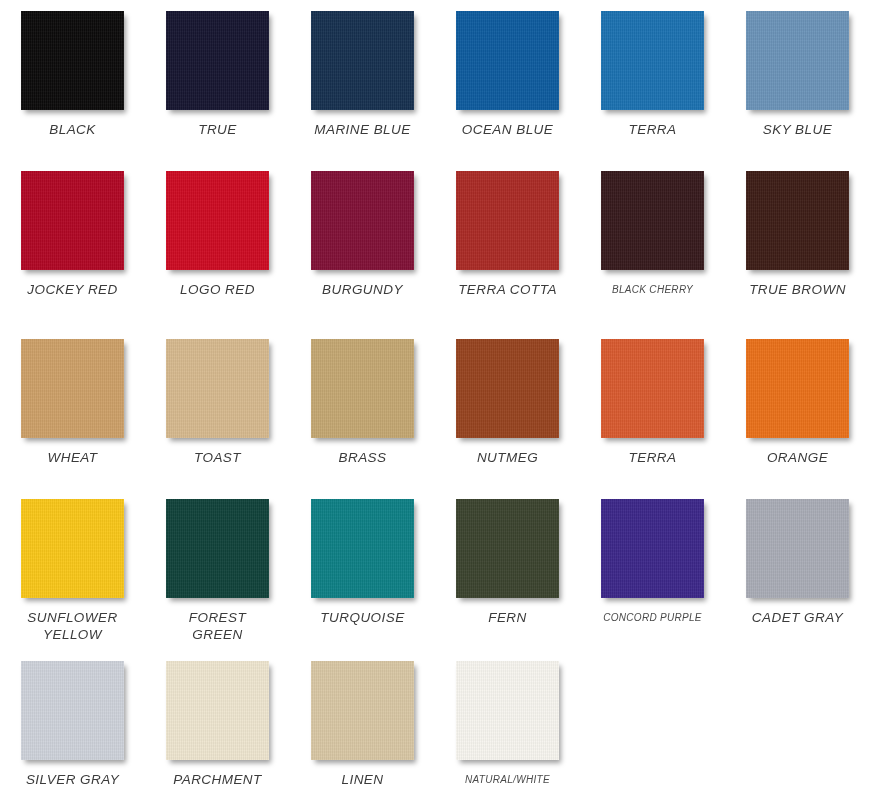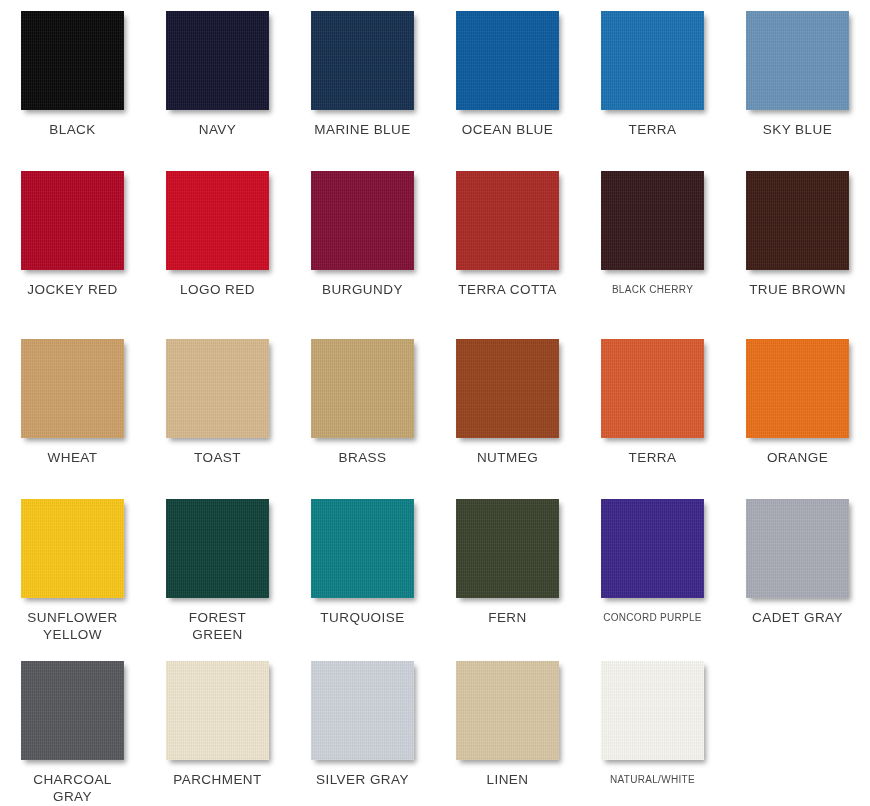--- a/index.html
+++ b/index.html
@@ -14,20 +14,21 @@
     font-family: "Liberation Sans", sans-serif;
     overflow: hidden;
   }
   #swatch-grid {
     display: grid;
     grid-template-columns: repeat(6, 145px);
     grid-template-rows: 160px 168px 160px 162px 156px;
     width: 784px;
     height: 806px;
     box-sizing: border-box;
+    font-style: italic;
   }
   .swatch-cell {
     position: relative;
     display: flex;
     flex-direction: column;
     align-items: center;
   }
   .swatch-chip {
     width: 103px;
     height: 99px;
@@ -73,21 +74,21 @@
 </head>
 <body>
 
 <div id="swatch-grid">
     <div class="swatch-cell">
       <div class="swatch-chip" style="background-color: rgb(11, 10, 10);"></div>
       <div class="swatch-label">BLACK</div>
     </div>
     <div class="swatch-cell">
       <div class="swatch-chip" style="background-color: rgb(22, 21, 48);"></div>
-      <div class="swatch-label">NAVY</div>
+      <div class="swatch-label">TRUE</div>
     </div>
     <div class="swatch-cell">
       <div class="swatch-chip" style="background-color: rgb(22, 48, 79);"></div>
       <div class="swatch-label">MARINE BLUE</div>
     </div>
     <div class="swatch-cell">
       <div class="swatch-chip" style="background-color: rgb(13, 91, 158);"></div>
       <div class="swatch-label">OCEAN BLUE</div>
     </div>
     <div class="swatch-cell">
@@ -166,31 +167,26 @@
     </div>
     <div class="swatch-cell">
       <div class="swatch-chip" style="background-color: rgb(60, 39, 137);"></div>
       <div class="swatch-label small">CONCORD PURPLE</div>
     </div>
     <div class="swatch-cell">
       <div class="swatch-chip" style="background-color: rgb(169, 172, 182);"></div>
       <div class="swatch-label">CADET GRAY</div>
     </div>
     <div class="swatch-cell">
-      <div class="swatch-chip" style="background-color: rgb(87, 88, 92);"></div>
-      <div class="swatch-label">CHARCOAL
-GRAY</div>
+      <div class="swatch-chip" style="background-color: rgb(206, 210, 218);"></div>
+      <div class="swatch-label">SILVER GRAY</div>
     </div>
     <div class="swatch-cell">
       <div class="swatch-chip" style="background-color: rgb(238, 229, 207);"></div>
       <div class="swatch-label">PARCHMENT</div>
-    </div>
-    <div class="swatch-cell">
-      <div class="swatch-chip" style="background-color: rgb(206, 210, 218);"></div>
-      <div class="swatch-label">SILVER GRAY</div>
     </div>
     <div class="swatch-cell">
       <div class="swatch-chip" style="background-color: rgb(216, 199, 164);"></div>
       <div class="swatch-label">LINEN</div>
     </div>
     <div class="swatch-cell">
       <div class="swatch-chip" style="background-color: rgb(247, 245, 239);"></div>
       <div class="swatch-label small">NATURAL/WHITE</div>
     </div>
   </div>

